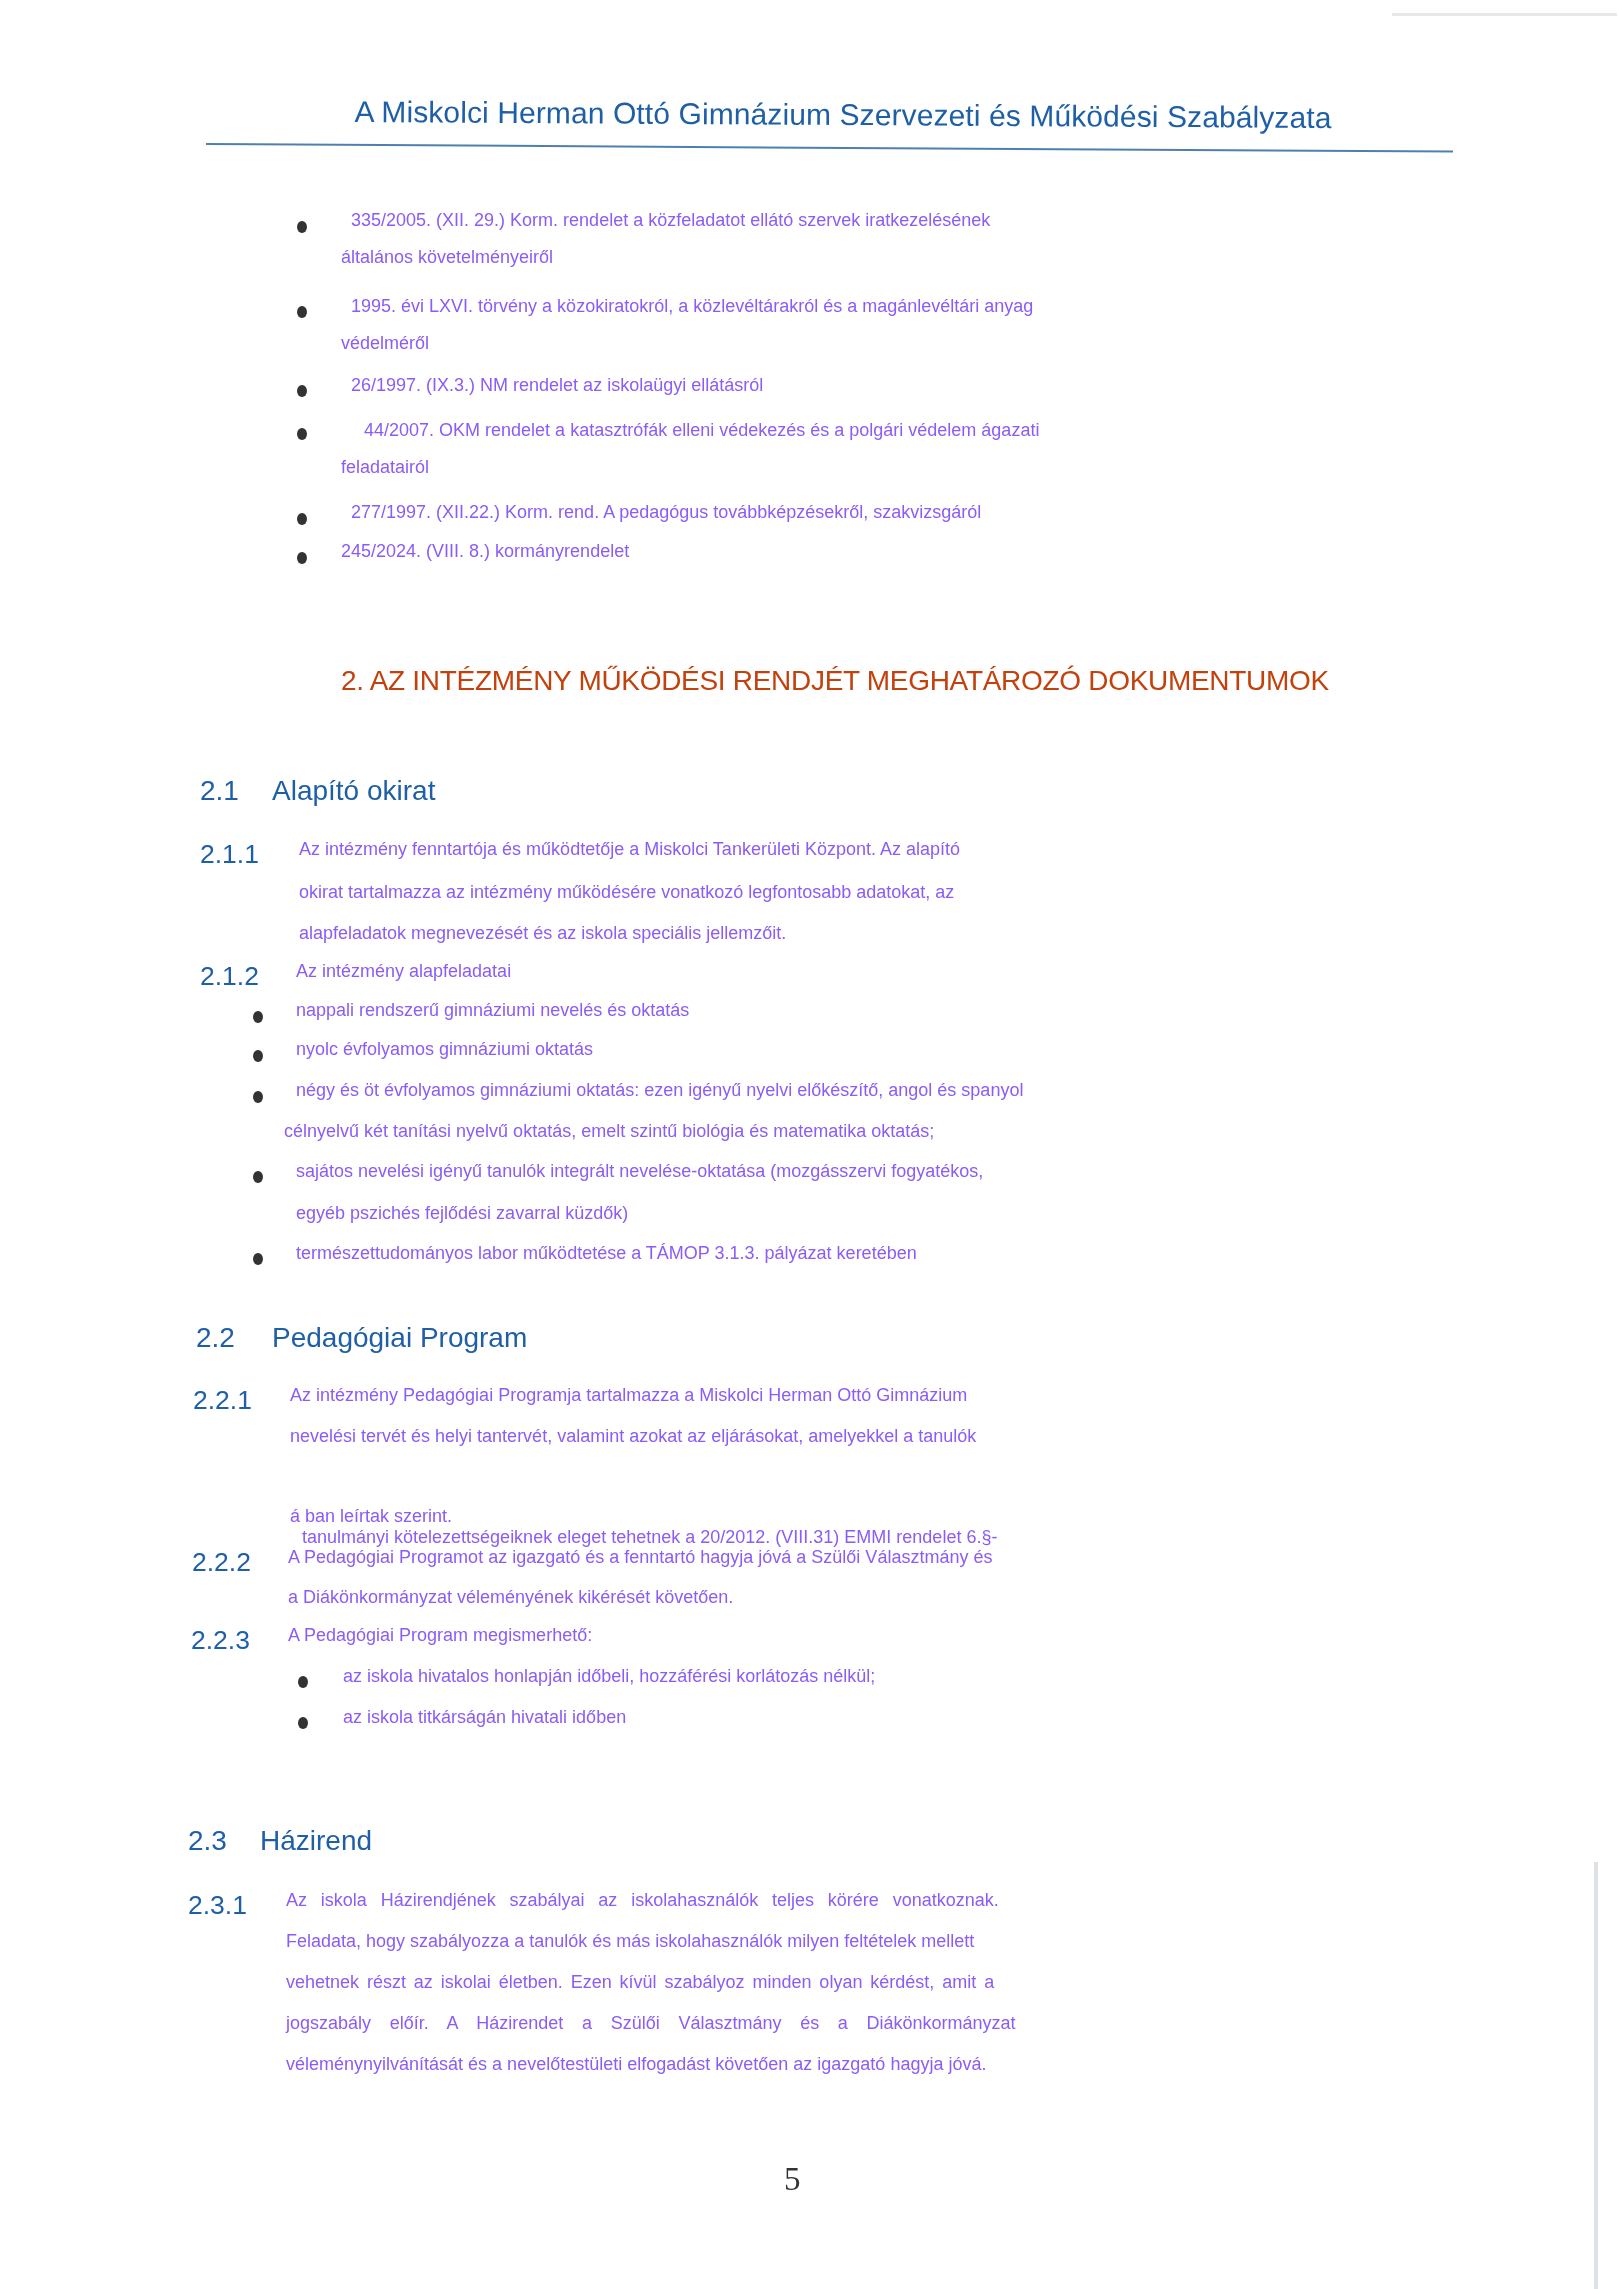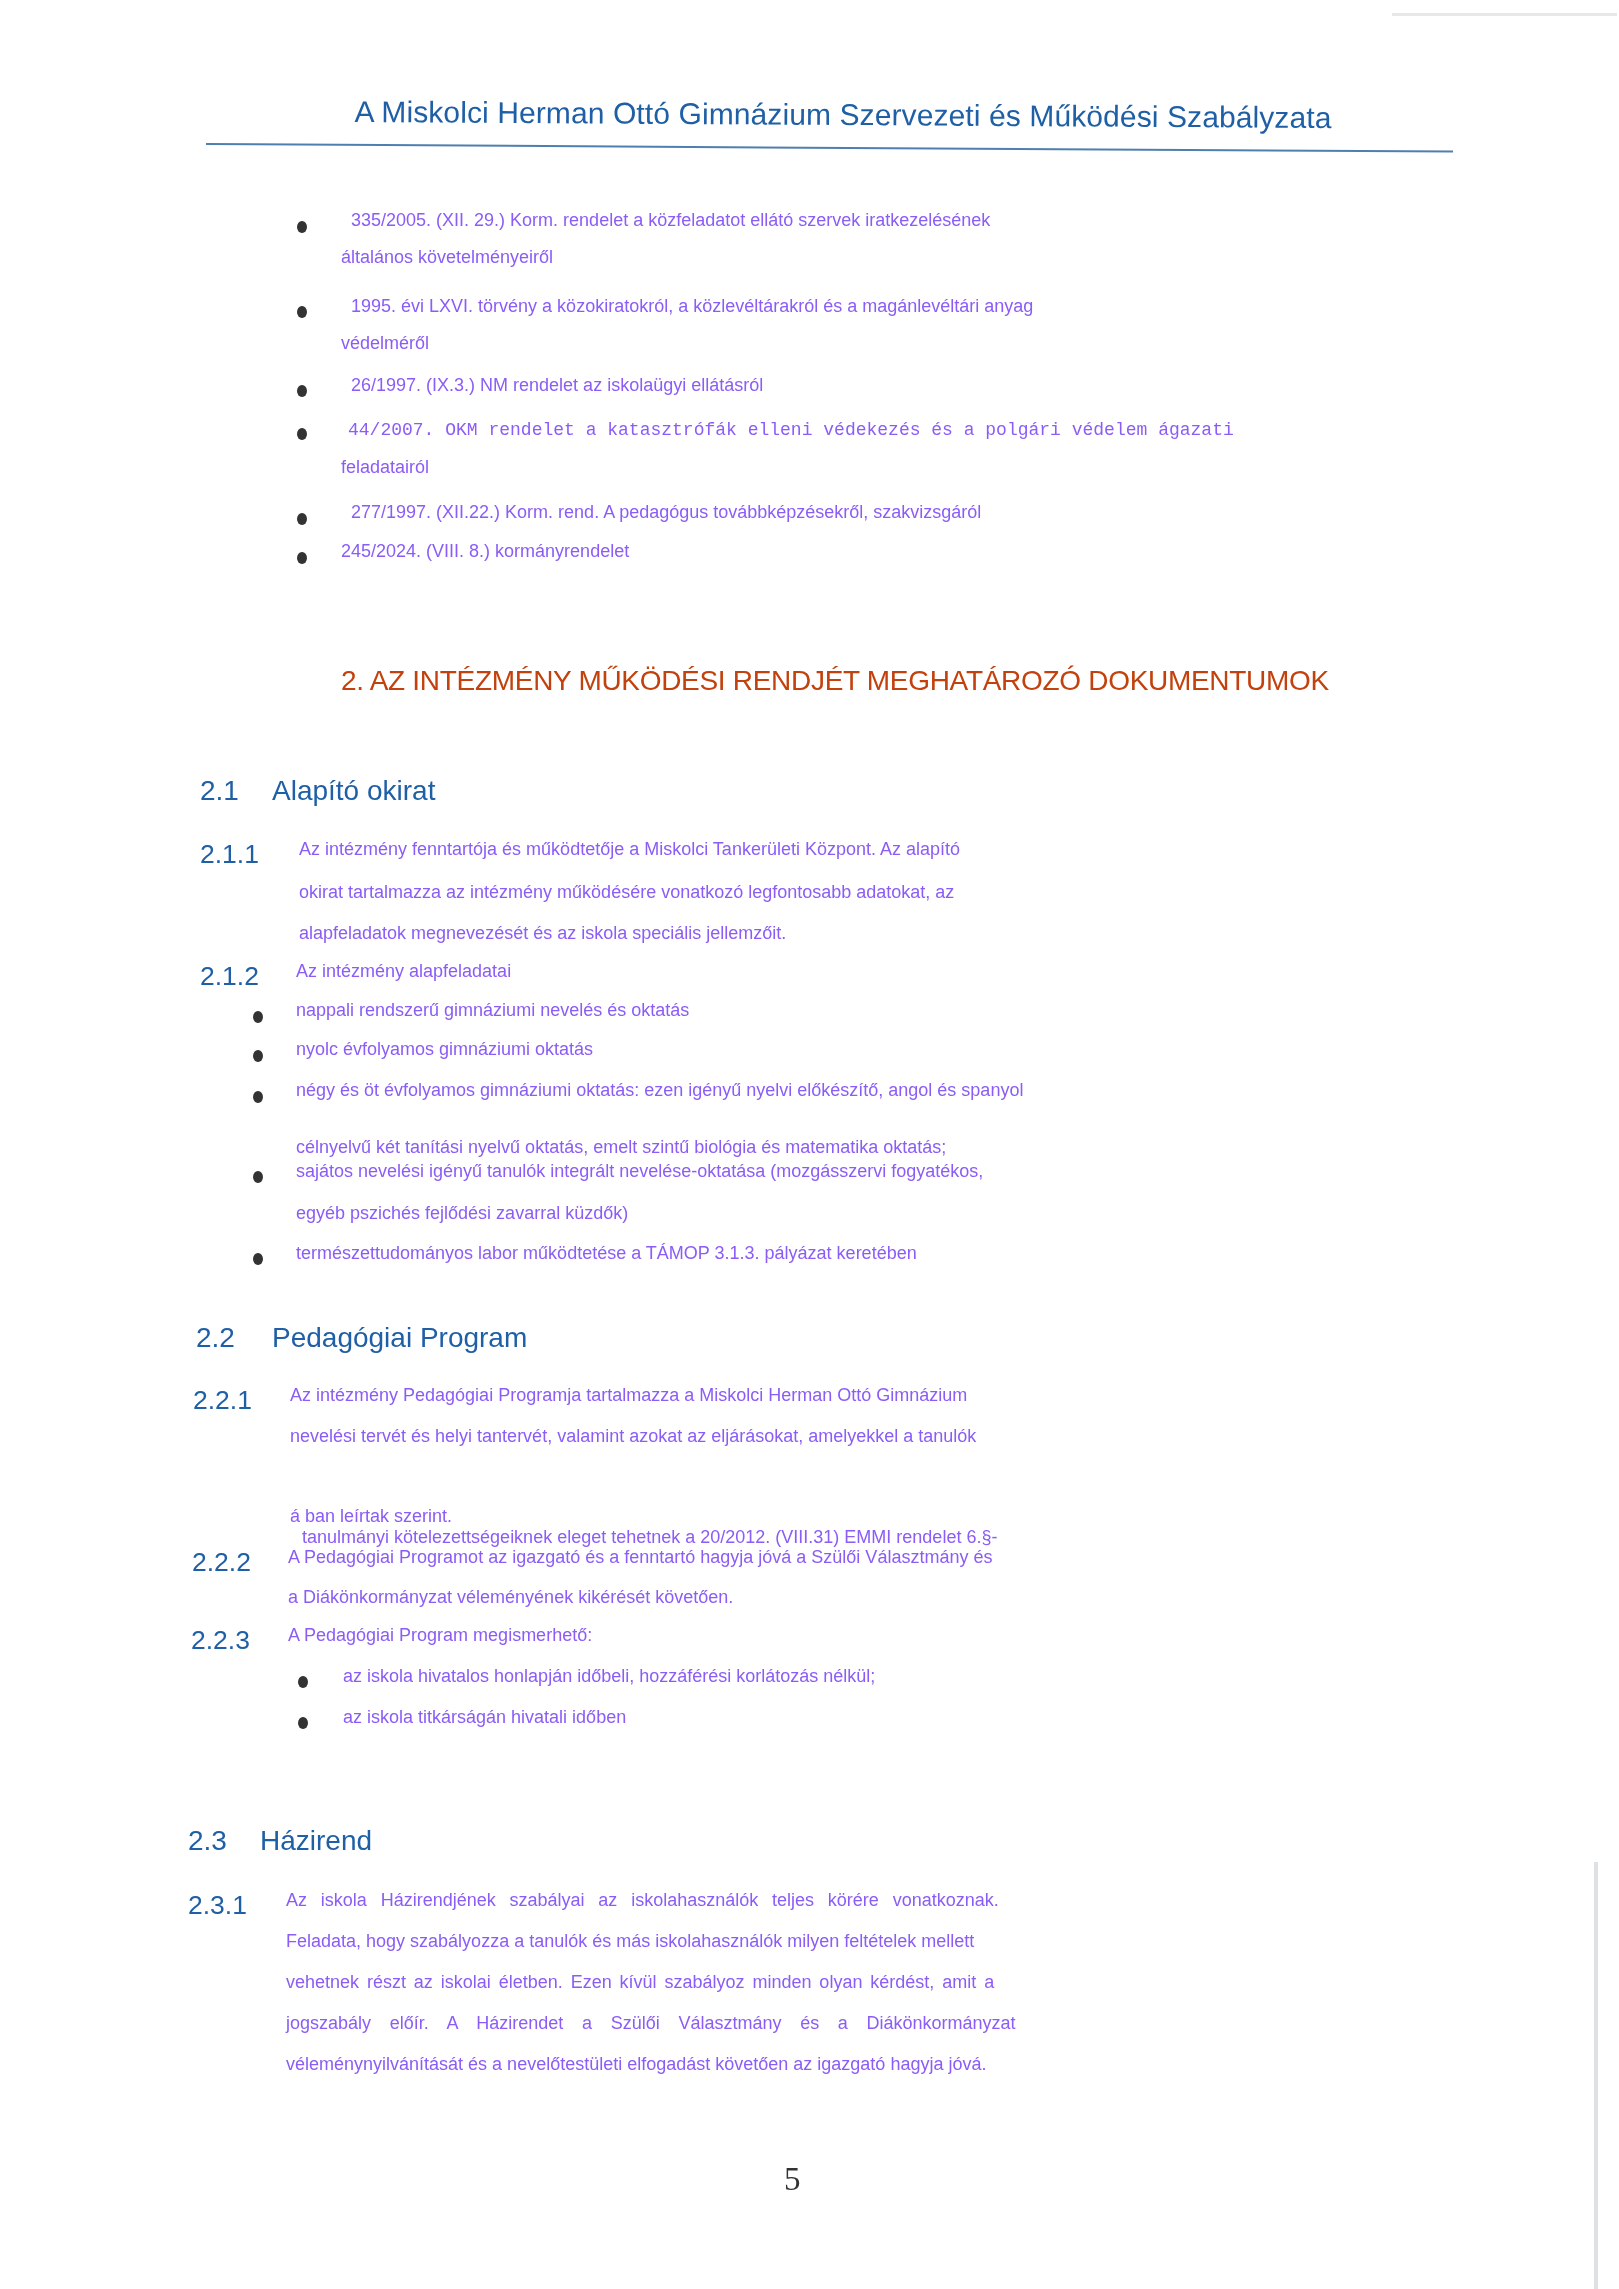--- a/index.html
+++ b/index.html
@@ -61,21 +61,21 @@
     <span class="bullet" style="left:297px; top:306px;"></span>
     <span class="line" style="left:351px; top:296px;">1995. évi LXVI. törvény a közokiratokról, a közlevéltárakról és a magánlevéltári anyag</span>
     <span class="line" style="left:341px; top:333px;">védelméről</span>
   </div>
   <div>
     <span class="bullet" style="left:297px; top:385px;"></span>
     <span class="line" style="left:351px; top:375px;">26/1997. (IX.3.) NM rendelet az iskolaügyi ellátásról</span>
   </div>
   <div>
     <span class="bullet" style="left:297px; top:428px;"></span>
-    <span class="line" style="left:348px; top:420px;font-family:Liberation Mono, monospace;">44/2007. OKM rendelet a katasztrófák elleni védekezés és a polgári védelem ágazati</span>
+    <span class="line" style="left:364px; top:420px;">44/2007. OKM rendelet a katasztrófák elleni védekezés és a polgári védelem ágazati</span>
     <span class="line" style="left:341px; top:457px;">feladatairól</span>
   </div>
   <div>
     <span class="bullet" style="left:297px; top:513px;"></span>
     <span class="line" style="left:351px; top:502px;">277/1997. (XII.22.) Korm. rend. A pedagógus továbbképzésekről, szakvizsgáról</span>
   </div>
   <div>
     <span class="bullet" style="left:297px; top:552px;"></span>
     <span class="line" style="left:341px; top:541px;">245/2024. (VIII. 8.) kormányrendelet</span>
   </div>
@@ -101,21 +101,21 @@
     <span class="bullet" style="left:253px; top:1011px;"></span>
     <span class="line" style="left:296px; top:1000px;">nappali rendszerű gimnáziumi nevelés és oktatás</span>
   </div>
   <div>
     <span class="bullet" style="left:253px; top:1050px;"></span>
     <span class="line" style="left:296px; top:1039px;">nyolc évfolyamos gimnáziumi oktatás</span>
   </div>
   <div>
     <span class="bullet" style="left:253px; top:1091px;"></span>
     <span class="line" style="left:296px; top:1080px;">négy és öt évfolyamos gimnáziumi oktatás: ezen igényű nyelvi előkészítő, angol és spanyol</span>
-    <span class="line" style="left:296px; top:1121px;margin-top:16px;">célnyelvű két tanítási nyelvű oktatás, emelt szintű biológia és matematika oktatás;</span>
+    <span class="line" style="left:284px; top:1121px;">célnyelvű két tanítási nyelvű oktatás, emelt szintű biológia és matematika oktatás;</span>
   </div>
   <div>
     <span class="bullet" style="left:253px; top:1171px;"></span>
     <span class="line" style="left:296px; top:1161px;">sajátos nevelési igényű tanulók integrált nevelése-oktatása (mozgásszervi fogyatékos,</span>
     <span class="line" style="left:296px; top:1203px;">egyéb pszichés fejlődési zavarral küzdők)</span>
   </div>
   <div>
     <span class="bullet" style="left:253px; top:1253px;"></span>
     <span class="line" style="left:296px; top:1243px;">természettudományos labor működtetése a TÁMOP 3.1.3. pályázat keretében</span>
   </div>

